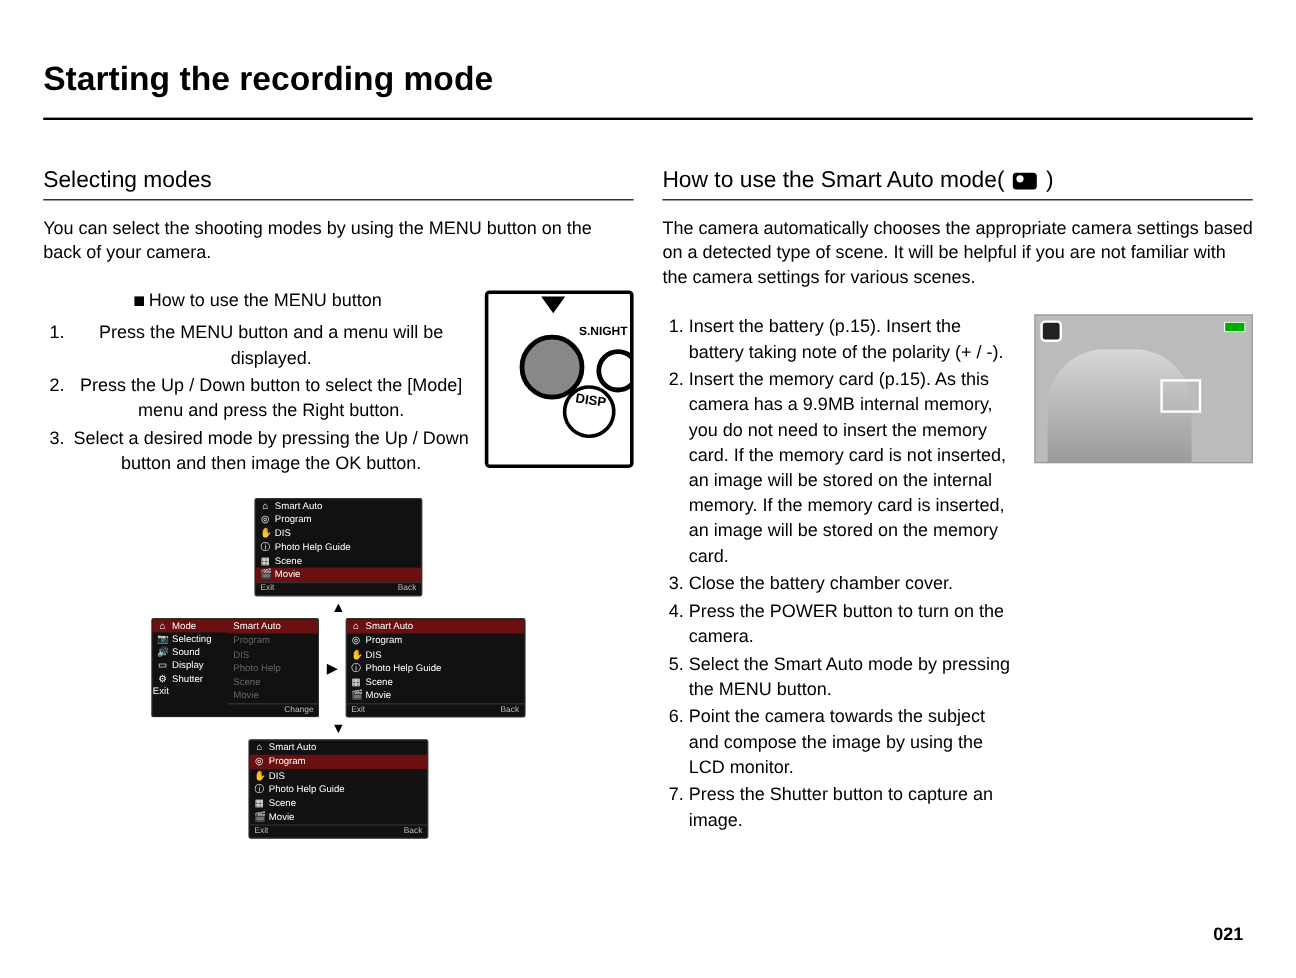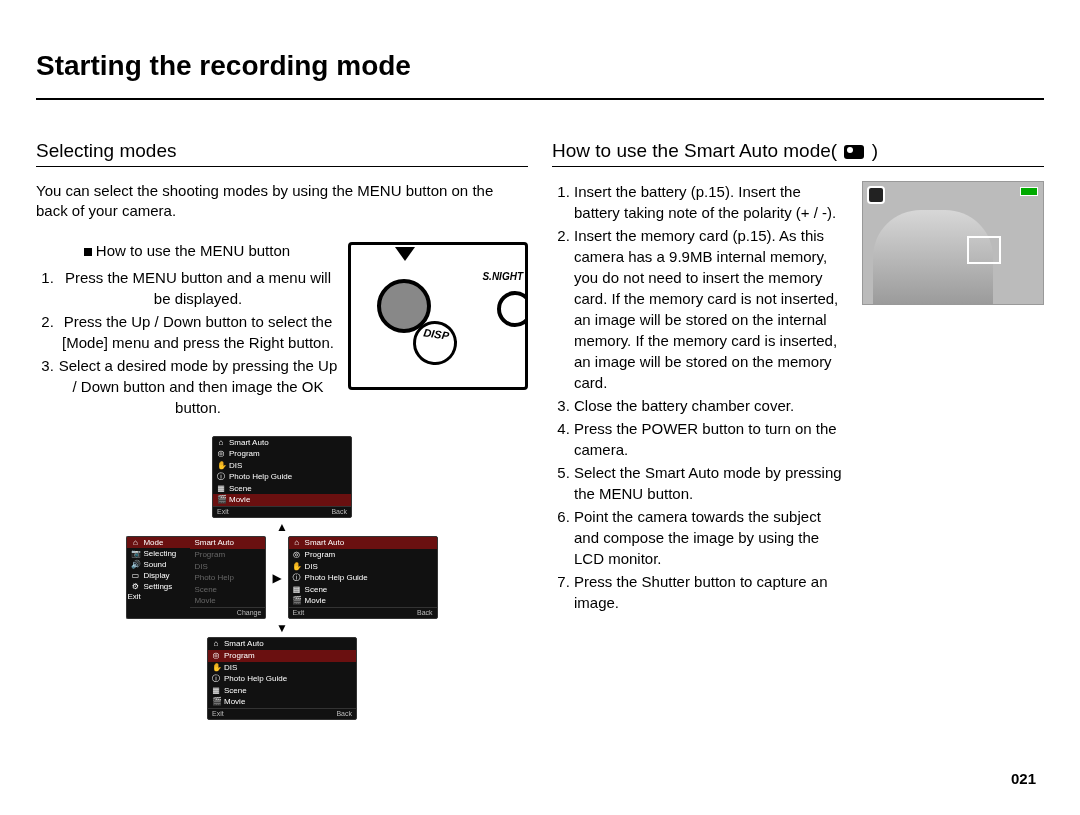--- a/index.html
+++ b/index.html
@@ -30,22 +30,22 @@
     margin-bottom: 14px;
   }
   h2.section .mode-icon-wrap { white-space: nowrap; }
   p.intro { font-size: 15px; line-height: 1.35; margin-bottom: 20px; }
   .sub-h { font-size: 15px; margin-bottom: 8px; }
   ol.steps { list-style: decimal; padding-left: 22px; font-size: 15px; line-height: 1.4; }
   ol.steps li { margin-bottom: 2px; }
   .left-top-row { display: flex; gap: 10px; margin-bottom: 16px; text-align: center; }
   .left-text { flex: 1; }
   .diagram-placeholder {
-    width: 180px; height: 148px; border: 3px solid #000; border-radius: 4px;
-    position: relative; overflow: hidden; flex-shrink: 0; font-style: italic;
+    width: 124px; height: 148px; border: 3px solid #000; border-radius: 4px;
+    position: relative; overflow: hidden; flex-shrink: 0;
   }
   .diagram-placeholder .arrow-down {
     position:absolute; top:2px; left:44px; width:0; height:0;
     border-left:10px solid transparent; border-right:10px solid transparent;
     border-top:14px solid #000;
   }
   .diagram-placeholder .big-circle {
     position:absolute; top:34px; left:26px; width:54px; height:54px;
     border:4px solid #000; border-radius:50%; background:#888;
   }
@@ -204,21 +204,21 @@
             <div class="row">
                 <span class="ic">🔊</span>
                 <span>Sound</span>
               </div>
             <div class="row">
                 <span class="ic">▭</span>
                 <span>Display</span>
               </div>
             <div class="row">
                 <span class="ic">⚙</span>
-                <span>Settings</span>
+                <span>Shutter</span>
               </div>
             <div class="foot"><span>Exit</span><span></span></div>
           </div>
           <div class="menu-card" style="width:76px; border-left:none; border-radius:0 2px 2px 0;">
             <div class="row hi">
                 <span>Smart Auto</span>
               </div>
             <div class="row dim">
                 <span>Program</span>
               </div>
@@ -305,20 +305,21 @@
             <span>Back</span>
           </div>
       </div>
     </div>
   </div>
 
   <div class="col">
     <h2 class="section">
       <span class="mode-icon-wrap"><span>How to use the Smart Auto mode(</span>&nbsp;<span class="mode-icon"></span>&nbsp;<span>)</span></span>
     </h2>
+    <p class="intro">The camera automatically chooses the appropriate camera settings based on a detected type of scene. It will be helpful if you are not familiar with the camera settings for various scenes.</p>
 
     <div class="right-top">
       <div class="right-text">
         <ol class="steps">
           <li>Insert the battery (p.15). Insert the battery taking note of the polarity (+ / -).</li>
           <li>Insert the memory card (p.15). As this camera has a 9.9MB internal memory, you do not need to insert the memory card. If the memory card is not inserted, an image will be stored on the internal memory. If the memory card is inserted, an image will be stored on the memory card.</li>
           <li>Close the battery chamber cover.</li>
           <li>Press the POWER button to turn on the camera.</li>
           <li>Select the Smart Auto mode by pressing the MENU button.</li>
           <li>Point the camera towards the subject and compose the image by using the LCD monitor.</li>

